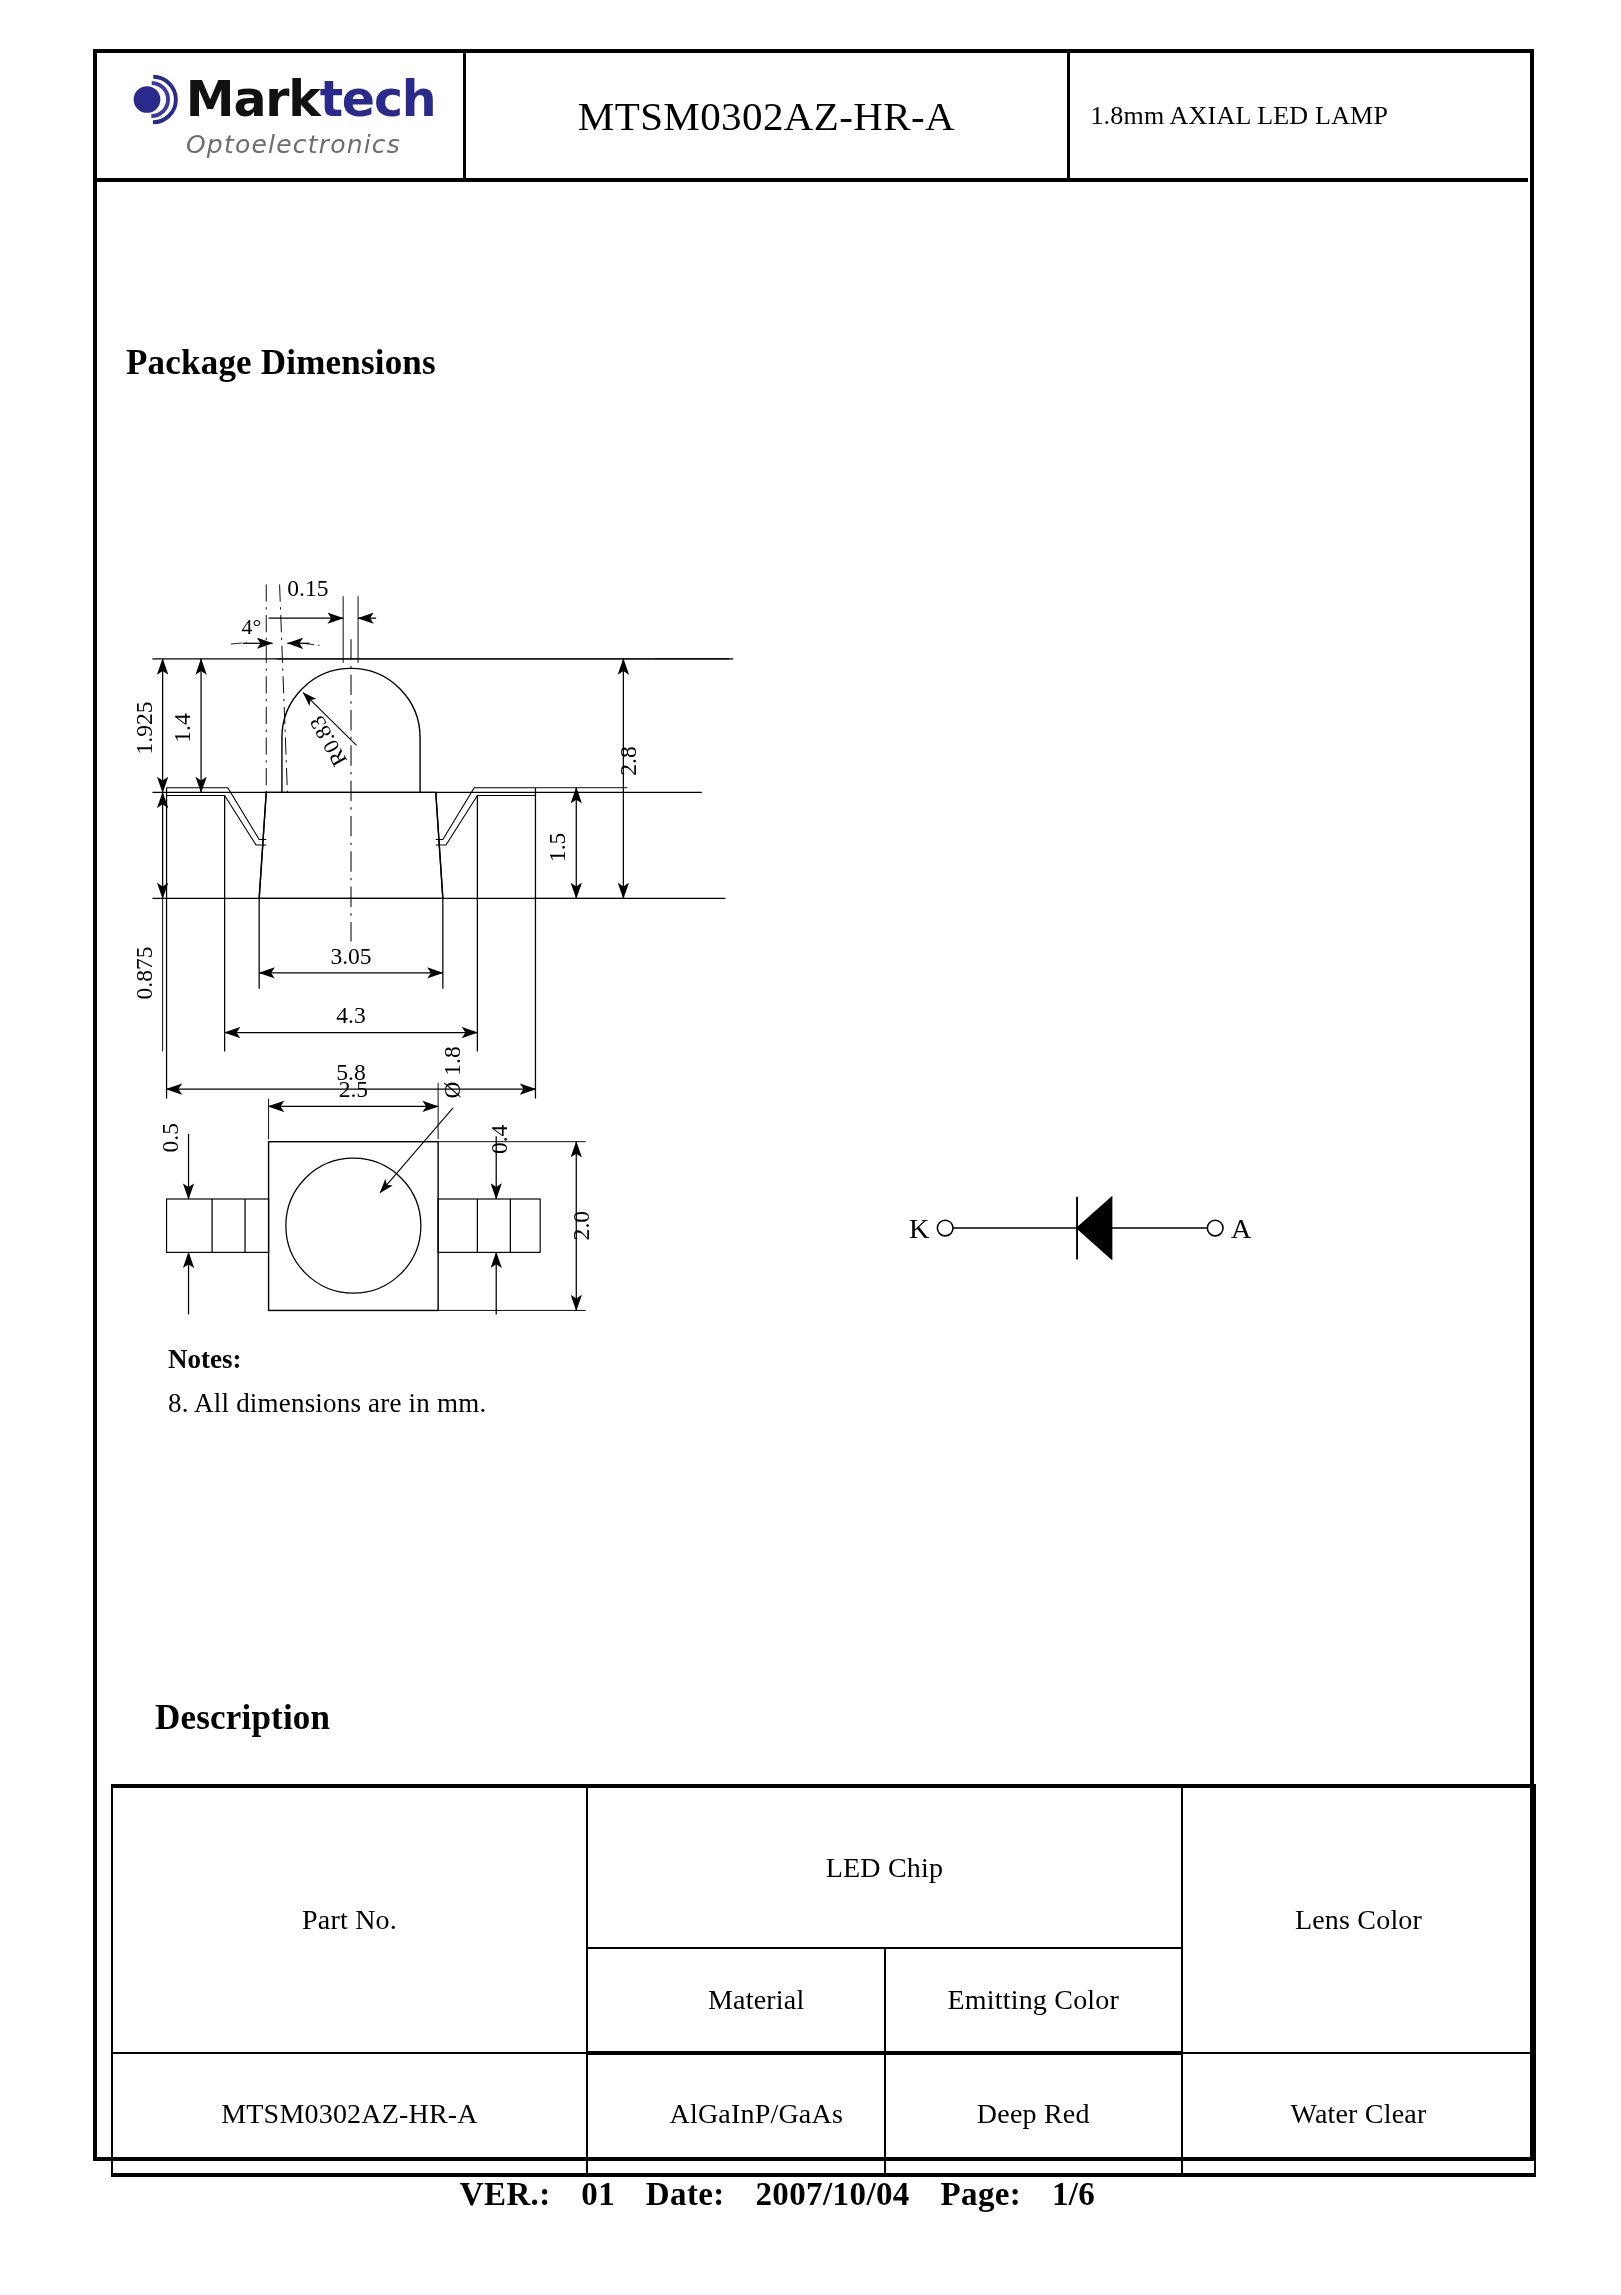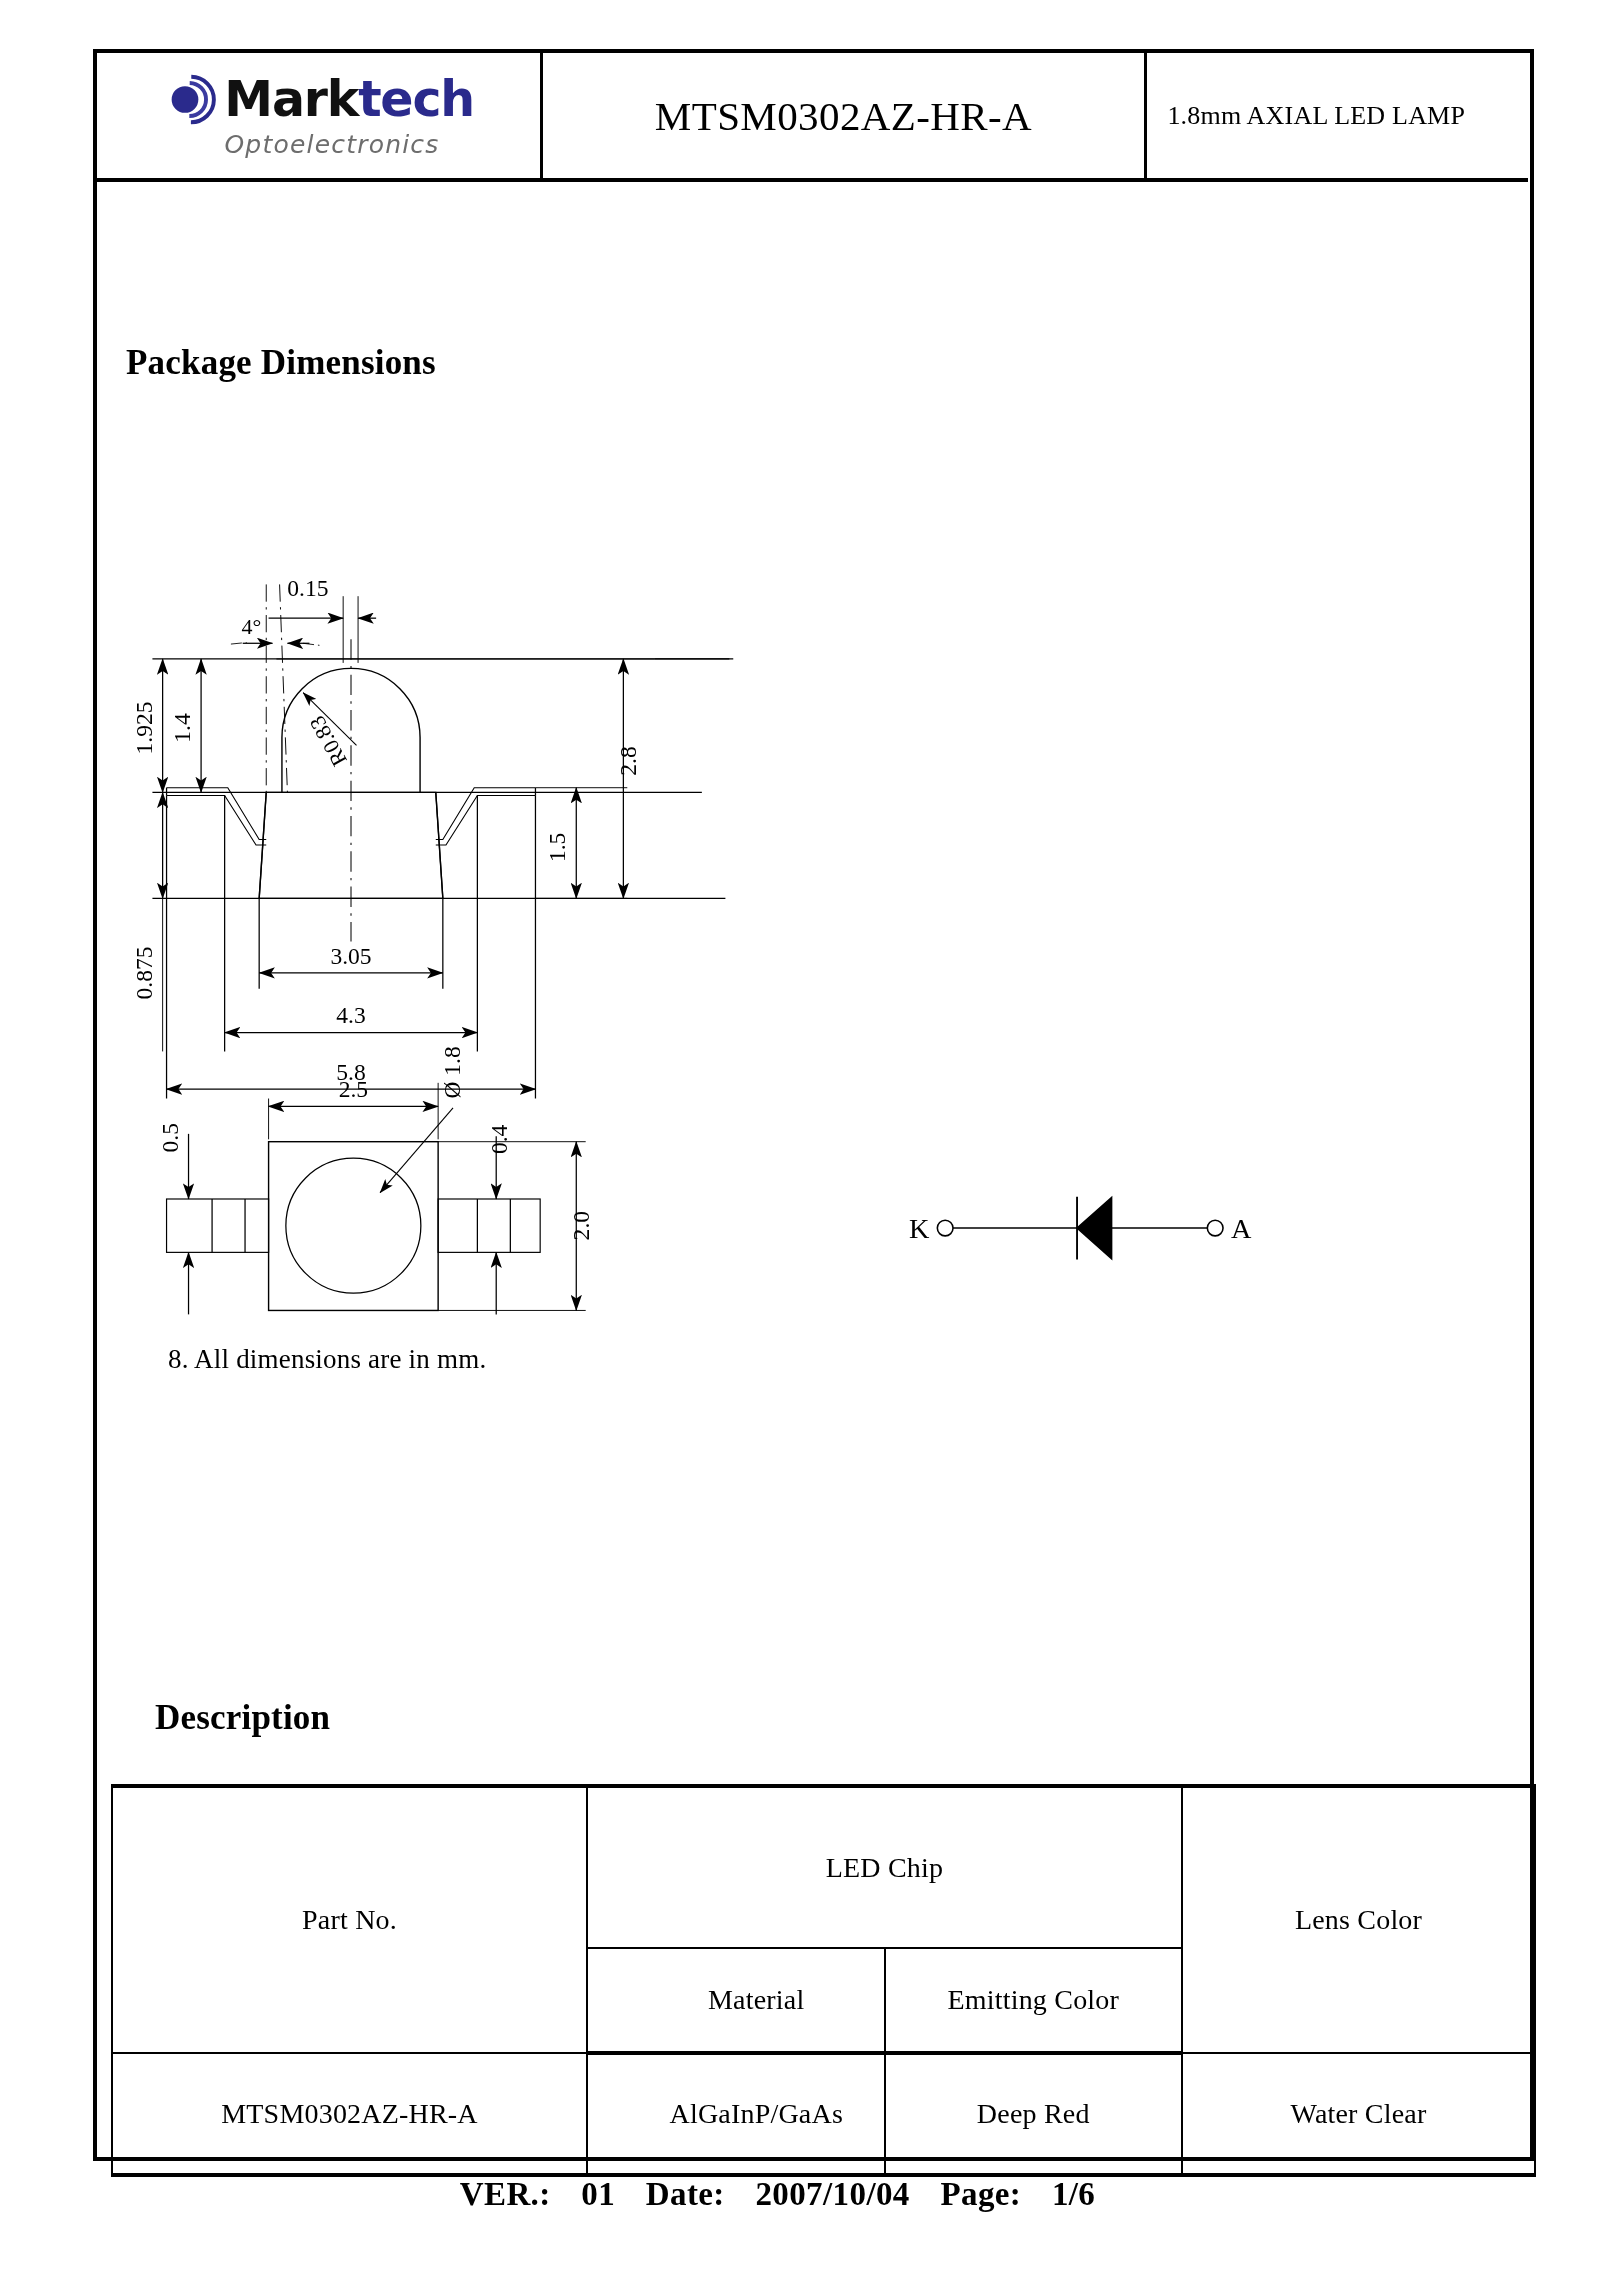--- a/index.html
+++ b/index.html
@@ -7,21 +7,21 @@
        font-family:"Liberation Serif","DejaVu Serif",serif;color:#000;}
 
   
   #page-border{position:absolute;left:93px;top:49px;width:1441px;height:2112px;
                border:4.7px solid #000;box-sizing:border-box;}
 
   
   #header{position:absolute;left:97px;top:53px;width:1431px;height:129px;
           display:flex;align-items:stretch;box-sizing:border-box;
           border-bottom:4.7px solid #000;}
-  .hdr-logo{width:446px;display:flex;align-items:center;justify-content:center;
+  .hdr-logo{width:369px;display:flex;align-items:center;justify-content:center;
             border-right:3.9px solid #000;box-sizing:border-box;}
   .hdr-part{width:604px;display:flex;align-items:center;justify-content:center;
             border-right:3.1px solid #000;box-sizing:border-box;}
   .hdr-desc{flex:1;display:flex;align-items:center;padding-left:20.4px;box-sizing:border-box;}
   .hdr-part-text{font-size:41px;letter-spacing:0.4px;}
   .hdr-desc-text{font-size:26px;letter-spacing:0.2px;}
 
   
   .logo-wrap{display:flex;flex-direction:column;align-items:center;}
   .logo-top{display:flex;align-items:center;}
@@ -236,20 +236,21 @@
       <line x1="1282" y1="925" x2="1404" y2="925" stroke-width="2"></line>
       <circle cx="1414" cy="925" r="10" stroke-width="2"></circle>
       <text x="1050" y="938" font-size="36" fill="#000" stroke="none" font-family="Liberation Serif, serif" text-anchor="end">K</text>
       <text x="1434" y="938" font-size="36" fill="#000" stroke="none" font-family="Liberation Serif, serif" text-anchor="start">A</text>
     </g>
   </g>
 </svg>
 </div>
 
 <div id="notes">
+  <div class="notes-title">Notes:</div>
   <div class="note-line">8. All dimensions are in mm.</div>
 </div>
 
 <table id="desc-table">
   <tbody>
       <tr class="row-head">
     <td class="c-part thick-top" rowspan="2">Part    No.</td>
     <td class="cell-chip thick-top" colspan="2">LED Chip</td>
     <td class="c-lens thick-top" rowspan="2">Lens Color</td>
   </tr>

